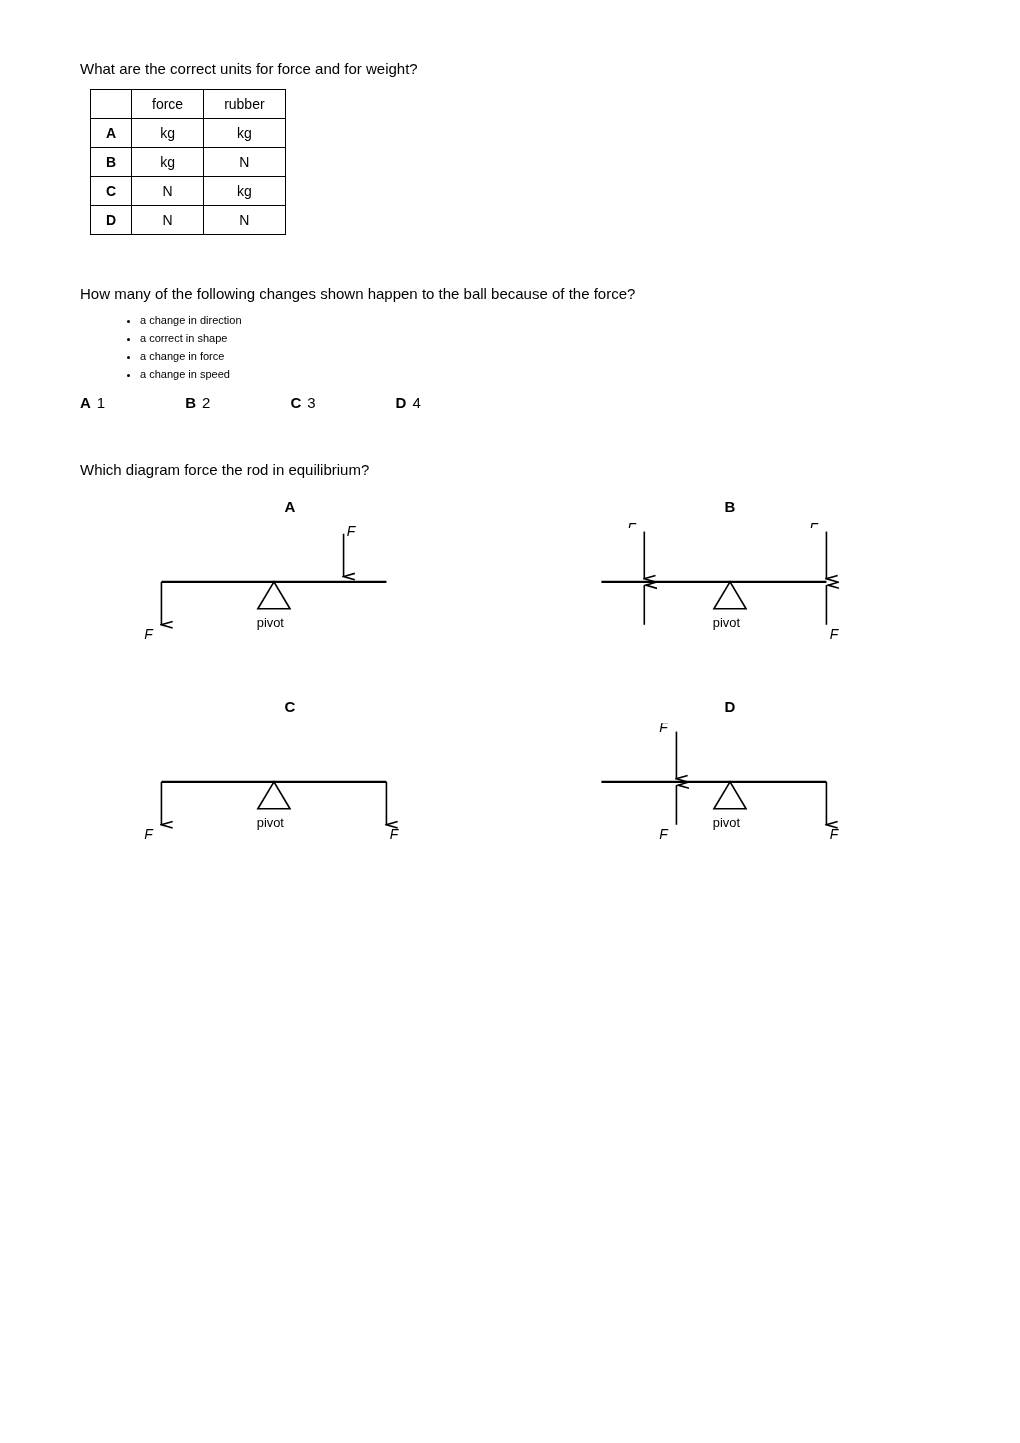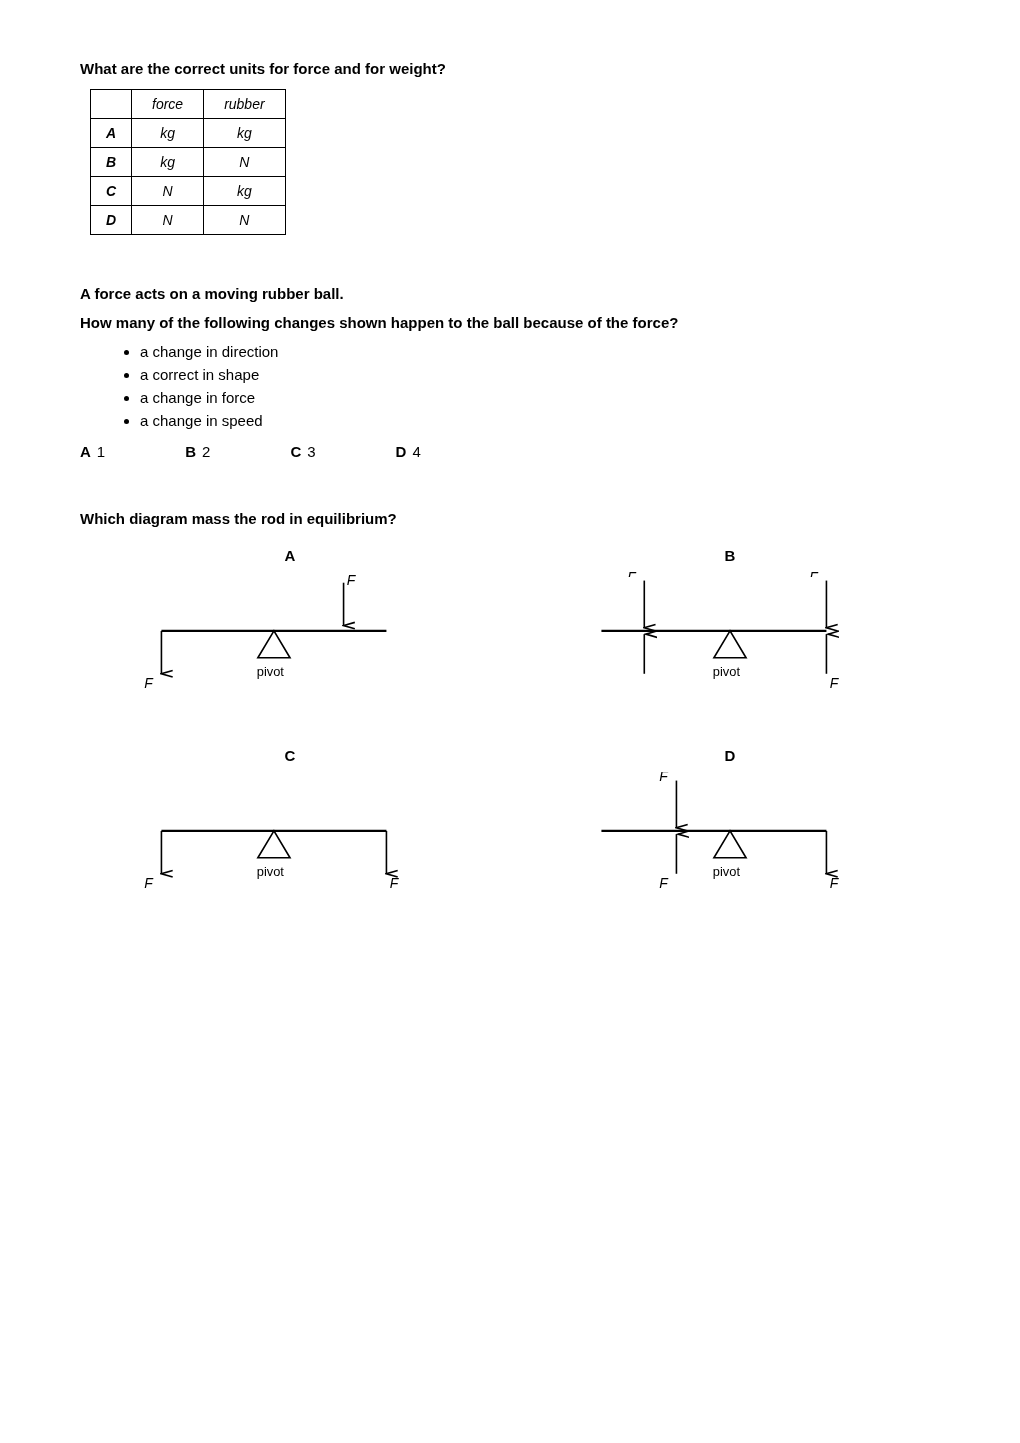--- a/index.html
+++ b/index.html
@@ -13,26 +13,24 @@
       padding: 60px 80px;
     }
 
     
     .question-block {
       margin-bottom: 50px;
     }
     .question-text {
       margin-bottom: 12px;
       font-size: 15px;
-      font-weight: bold;
     }
     table.units-table {
       border-collapse: collapse;
       margin-left: 10px;
-      font-style: italic;
     }
     table.units-table th, table.units-table td {
       border: 1px solid #000;
       padding: 6px 20px;
       text-align: center;
       font-size: 14px;
     }
     table.units-table th {
       font-weight: normal;
     }
@@ -44,21 +42,21 @@
 
     
     .bullet-list {
       list-style: disc;
       margin-left: 60px;
       margin-top: 10px;
       margin-bottom: 14px;
     }
     .bullet-list li {
       margin-bottom: 6px;
-      font-size: 15px;
+      font-size: 11px;
     }
     .answer-options {
       display: flex;
       gap: 80px;
       margin-top: 10px;
       font-size: 15px;
     }
     .answer-options .opt {
       display: flex;
       gap: 6px;
@@ -126,21 +124,20 @@
       <tr>
         <td class="row-label">D</td>
         <td>N</td>
         <td>N</td>
       </tr>
     </tbody>
   </table>
 </div>
 
 <div class="question-block">
-  <div class="question-text">A force acts on a moving rubber ball.</div>
   <div class="question-text">How many of the following changes shown happen to the ball because of the force?</div>
   <ul class="bullet-list">
     <li>a change in direction</li>
     <li>a correct in shape</li>
     <li>a change in force</li>
     <li>a change in speed</li>
   </ul>
   <div class="answer-options">
     <div class="opt">
       <span class="letter">A</span>
@@ -155,21 +152,21 @@
       <span>3</span>
     </div>
     <div class="opt">
       <span class="letter">D</span>
       <span>4</span>
     </div>
   </div>
 </div>
 
 <div class="question-block">
-  <div class="question-text">Which diagram mass the rod in equilibrium?</div>
+  <div class="question-text">Which diagram force the rod in equilibrium?</div>
 
   <div class="diagrams-grid">
 
     <div class="diagram-box">
       <div class="diagram-label">A</div>
       <div class="diagram-inner">
         <svg class="diagram-svg" viewBox="0 0 300 140">
 
           <line x1="30" y1="55" x2="240" y2="55" stroke="#000" stroke-width="2"></line>
 

